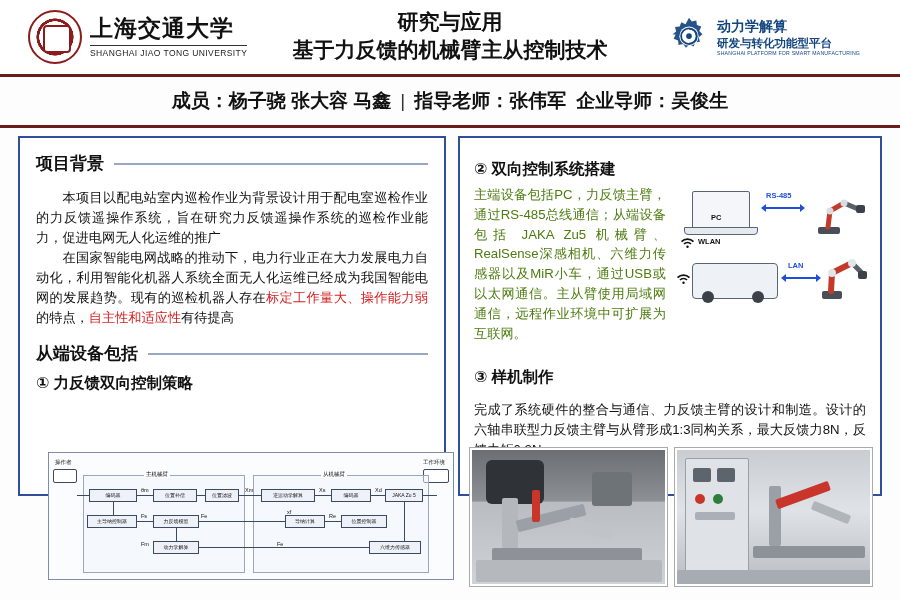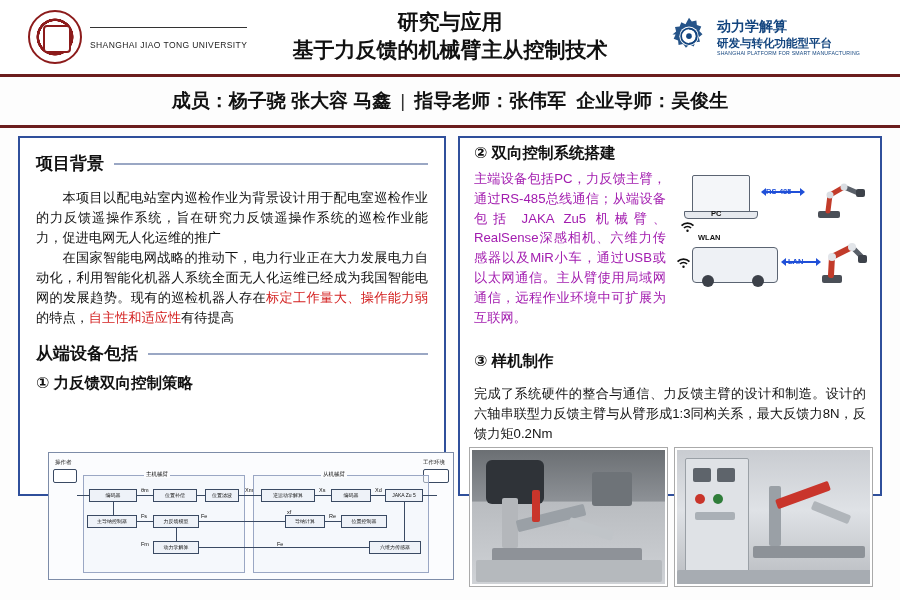--- a/index.html
+++ b/index.html
@@ -43,21 +43,21 @@
     position:absolute;left:50%;top:50%;width:14px;height:14px;
     margin:-7px 0 0 -7px;background:#8c1b1b;border-radius:2px;
   }
   .sjtu-names{display:flex;flex-direction:column;justify-content:center;}
   .sjtu-cn{
     font-size:23px;font-weight:bold;color:#111;letter-spacing:1px;
     line-height:1.1;white-space:nowrap;
   }
   .sjtu-en{
     font-size:8.5px;color:#222;letter-spacing:.4px;white-space:nowrap;
-    border-top:1px solid #333;padding-top:12px;margin-top:3px;
+    border-top:1px solid #333;padding-top:2px;margin-top:3px;
   }
   .title-block{
     position:absolute;left:250px;top:8px;width:400px;text-align:center;
   }
   .title-line{
     font-size:21px;font-weight:bold;color:#111;line-height:1.35;
     white-space:nowrap;
   }
   .logo-right{
     position:absolute;right:22px;top:12px;width:210px;height:50px;
@@ -124,33 +124,33 @@
   }
   .dg-group{
     position:absolute;border:1px solid #9aa7c4;background:rgba(240,244,250,.5);
   }
   .dg-grouplabel{
     position:absolute;font-size:5.5px;color:#111;background:#fbfcfe;padding:0 2px;
   }
   .dg-line{position:absolute;background:#3a4a63;}
 
   
-  .rc-pad{padding:5px 14px 0 14px;}
+  .rc-pad{padding:21px 14px 0 14px;}
   .r2-text{
-    width:196px;font-size:13.2px;line-height:1.5;color:#a21caf;text-align:justify;
+    width:196px;font-size:13.2px;line-height:1.5;color:#4d7c0f;text-align:justify;
   }
   .r2-wrap{display:flex;gap:8px;}
   .r2-fig{
     width:196px;height:172px;position:relative;
   }
   .fig-box{
     position:absolute;border:1.5px solid #5b6472;background:#f3f5f8;border-radius:2px;
   }
   .label-sm{
-    position:absolute;font-size:7.5px;color:#111;font-weight:bold;margin-top:12px;
+    position:absolute;font-size:7.5px;color:#111;font-weight:bold;
   }
   .arrow-blue{
     position:absolute;height:2px;background:#1f4fd8;
   }
   .arrow-blue:before,.arrow-blue:after{
     content:"";position:absolute;top:-3px;width:0;height:0;
     border-top:4px solid transparent;border-bottom:4px solid transparent;
   }
   .arrow-blue:before{left:-5px;border-right:5px solid #1f4fd8;}
   .arrow-blue:after{right:-5px;border-left:5px solid #1f4fd8;}
@@ -185,20 +185,21 @@
 
 <div class="poster">
 
   <div class="header">
 
     <div class="logo-left">
       <div class="sjtu-seal">
         <div class="seal-inner"></div>
       </div>
       <div class="sjtu-names">
+        <div class="sjtu-cn">上海交通大学</div>
         <div class="sjtu-en">SHANGHAI JIAO TONG UNIVERSITY</div>
       </div>
     </div>
 
     <div class="title-block">
       <div class="title-line">研究与应用</div>
       <div class="title-line">基于力反馈的机械臂主从控制技术</div>
     </div>
 
     <div class="logo-right">

